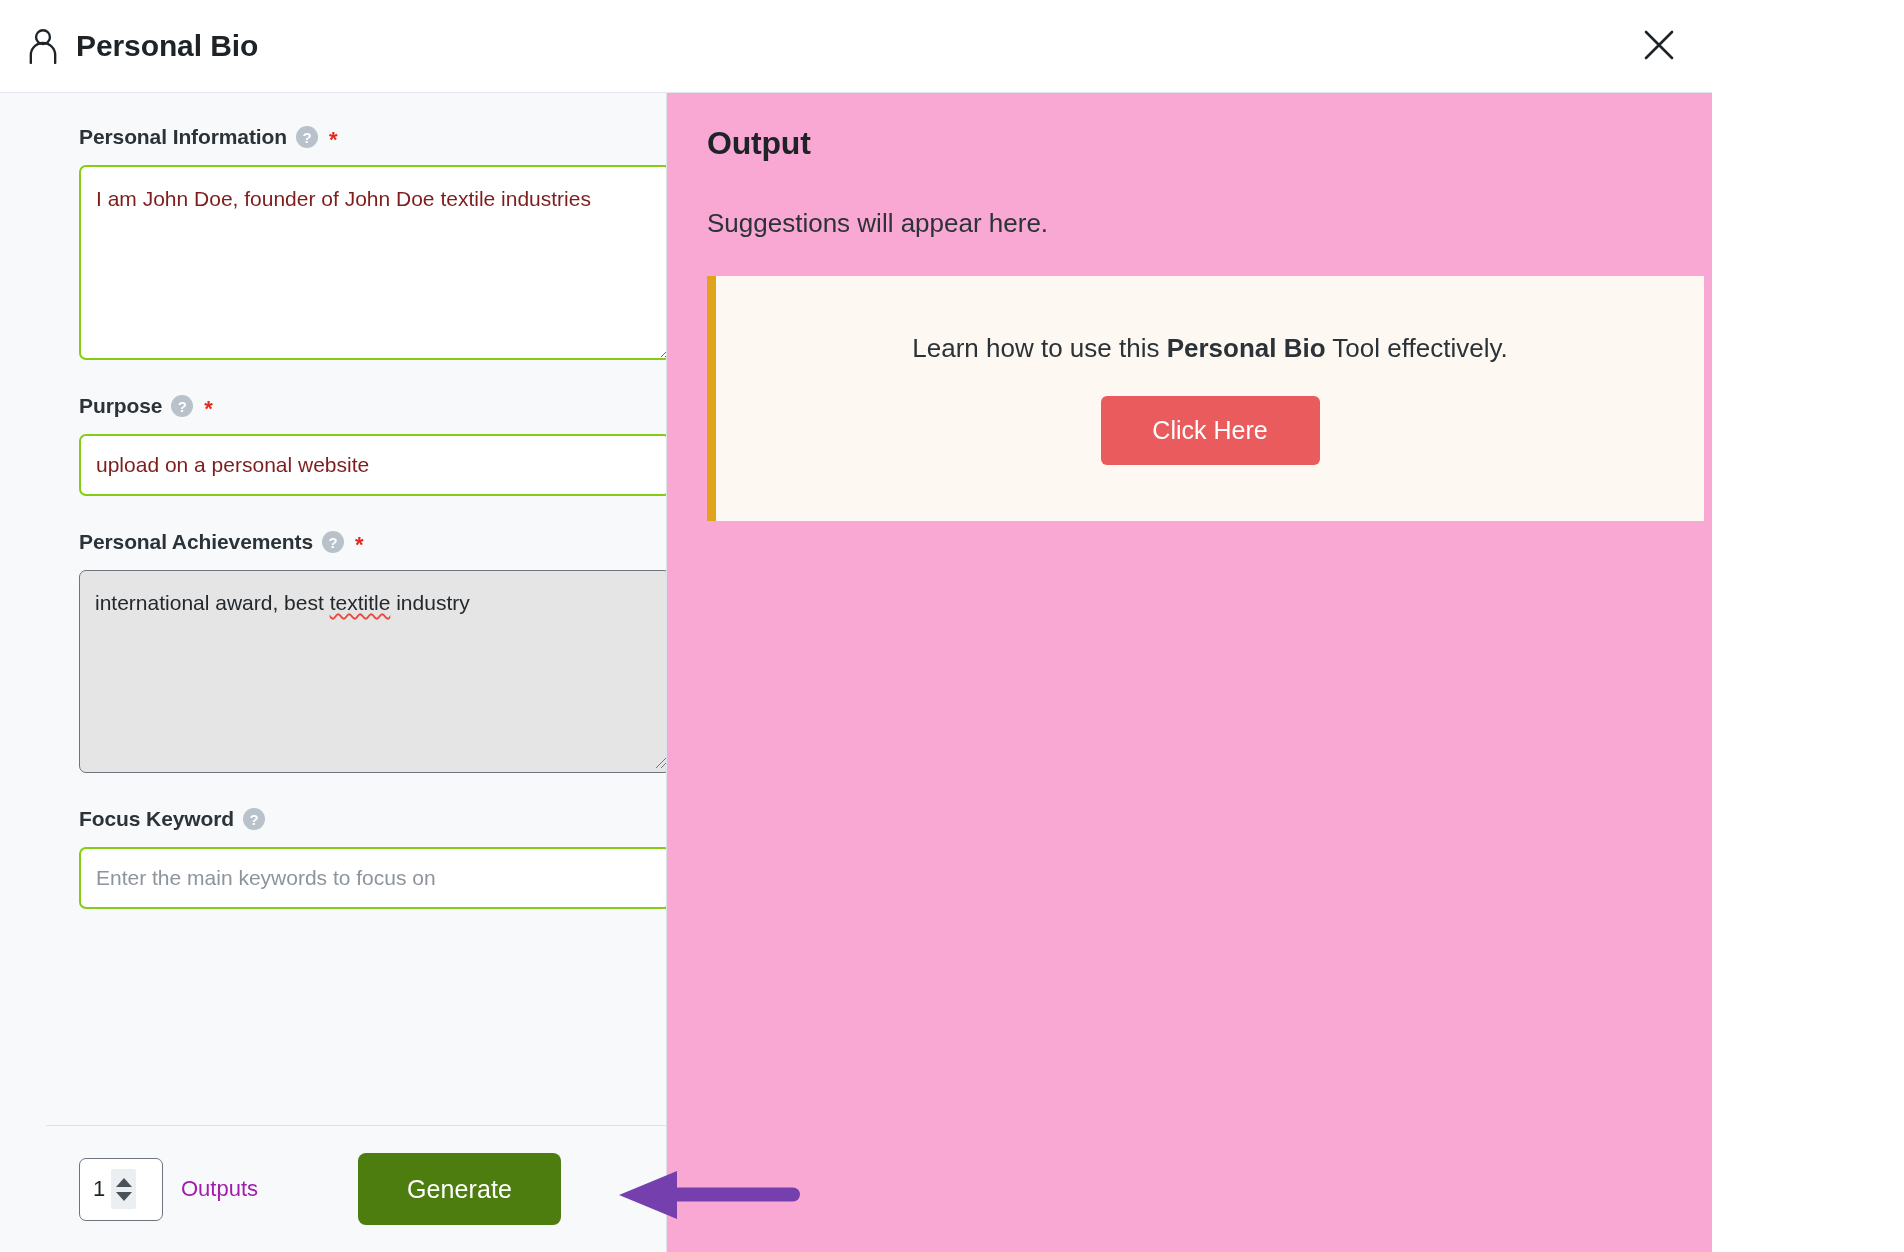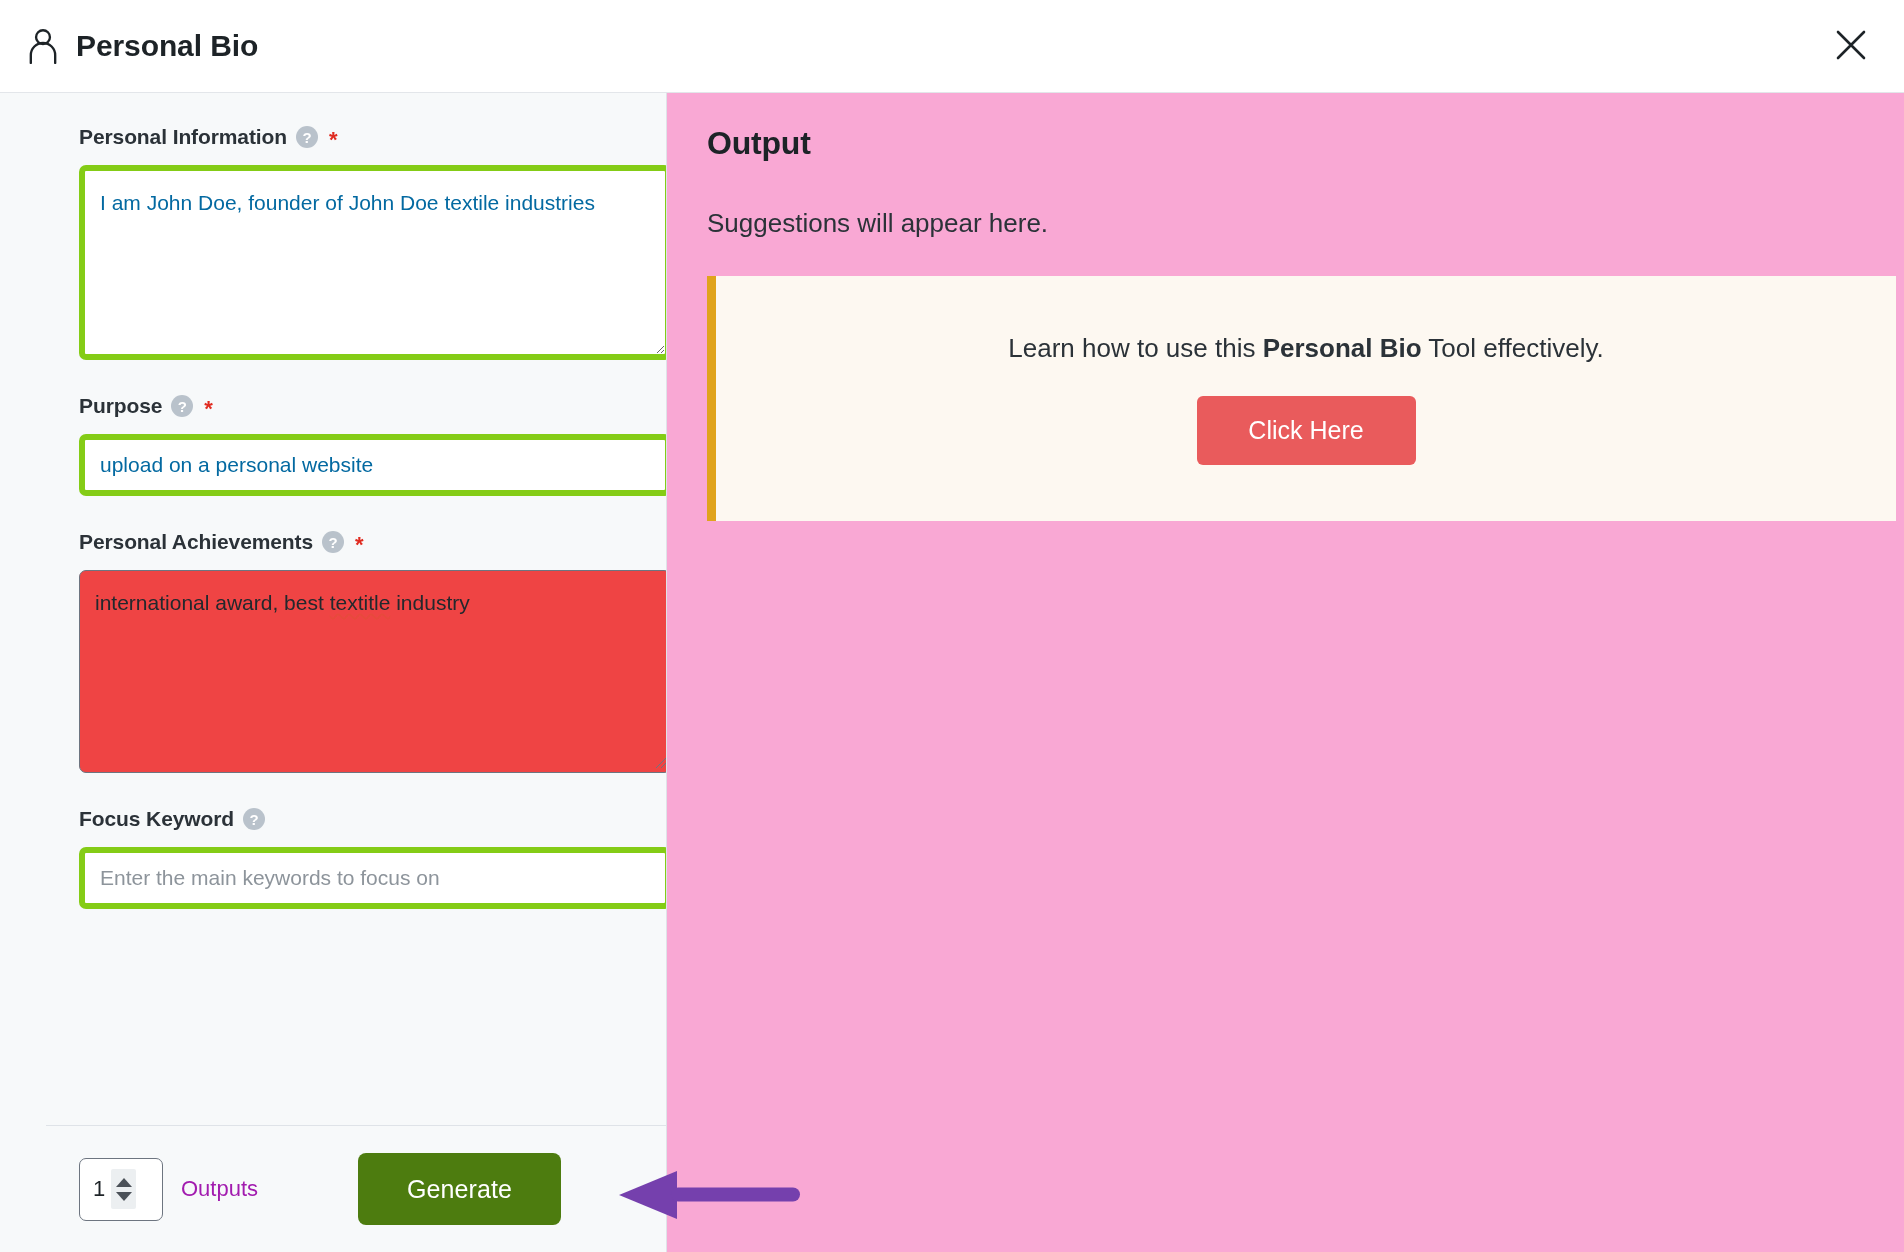--- a/index.html
+++ b/index.html
@@ -7,21 +7,21 @@
     margin: 0;
     padding: 0;
     width: 1904px;
     height: 1252px;
     overflow: hidden;
     font-family: "Liberation Sans", sans-serif;
     background: #ffffff;
   }
 
   .app {
-    width: 1904px;
+    width: 1712px;
     height: 1252px;
     display: flex;
     flex-direction: column;
     background: #ffffff;
     position: relative;
   }
 
   
   .header {
     height: 93px;
@@ -119,26 +119,26 @@
     font-weight: bold;
     margin-left: 2px;
     position: relative;
     top: 3px;
   }
 
   textarea.input-box,
   input.input-box {
     display: block;
     width: 592px;
-    border: 6px solid #84cc16;
+    border: 2px solid #84cc16;
     border-radius: 7px;
     background: #ffffff;
     font-family: "Liberation Sans", sans-serif;
     font-size: 21px;
-    color: #0369a1;
+    color: #7f1d1d;
     padding: 16px 15px;
     outline: none;
     line-height: 1.52;
     resize: none;
   }
   textarea.ta-personal { height: 195px; resize: vertical; }
   input.input-box { height: 62px; padding: 0 15px; }
   input.input-box::placeholder { color: #8d949b; opacity: 1; }
   .spacer-32 { height: 34px; }
 
@@ -149,21 +149,21 @@
     text-decoration-color: #e8493c;
     text-decoration-thickness: 1.5px;
     text-underline-offset: 3px;
   }
   .fake-textarea {
     display: block;
     width: 592px;
     height: 203px;
     border: 1px solid #6d7580;
     border-radius: 7px;
-    background: #ef4444;
+    background: #e5e5e5;
     font-size: 21px;
     color: #23282d;
     padding: 16px 15px;
     line-height: 1.52;
     position: relative;
     overflow: hidden;
   }
   .resize-grip {
     position: absolute;
     right: 3px;

